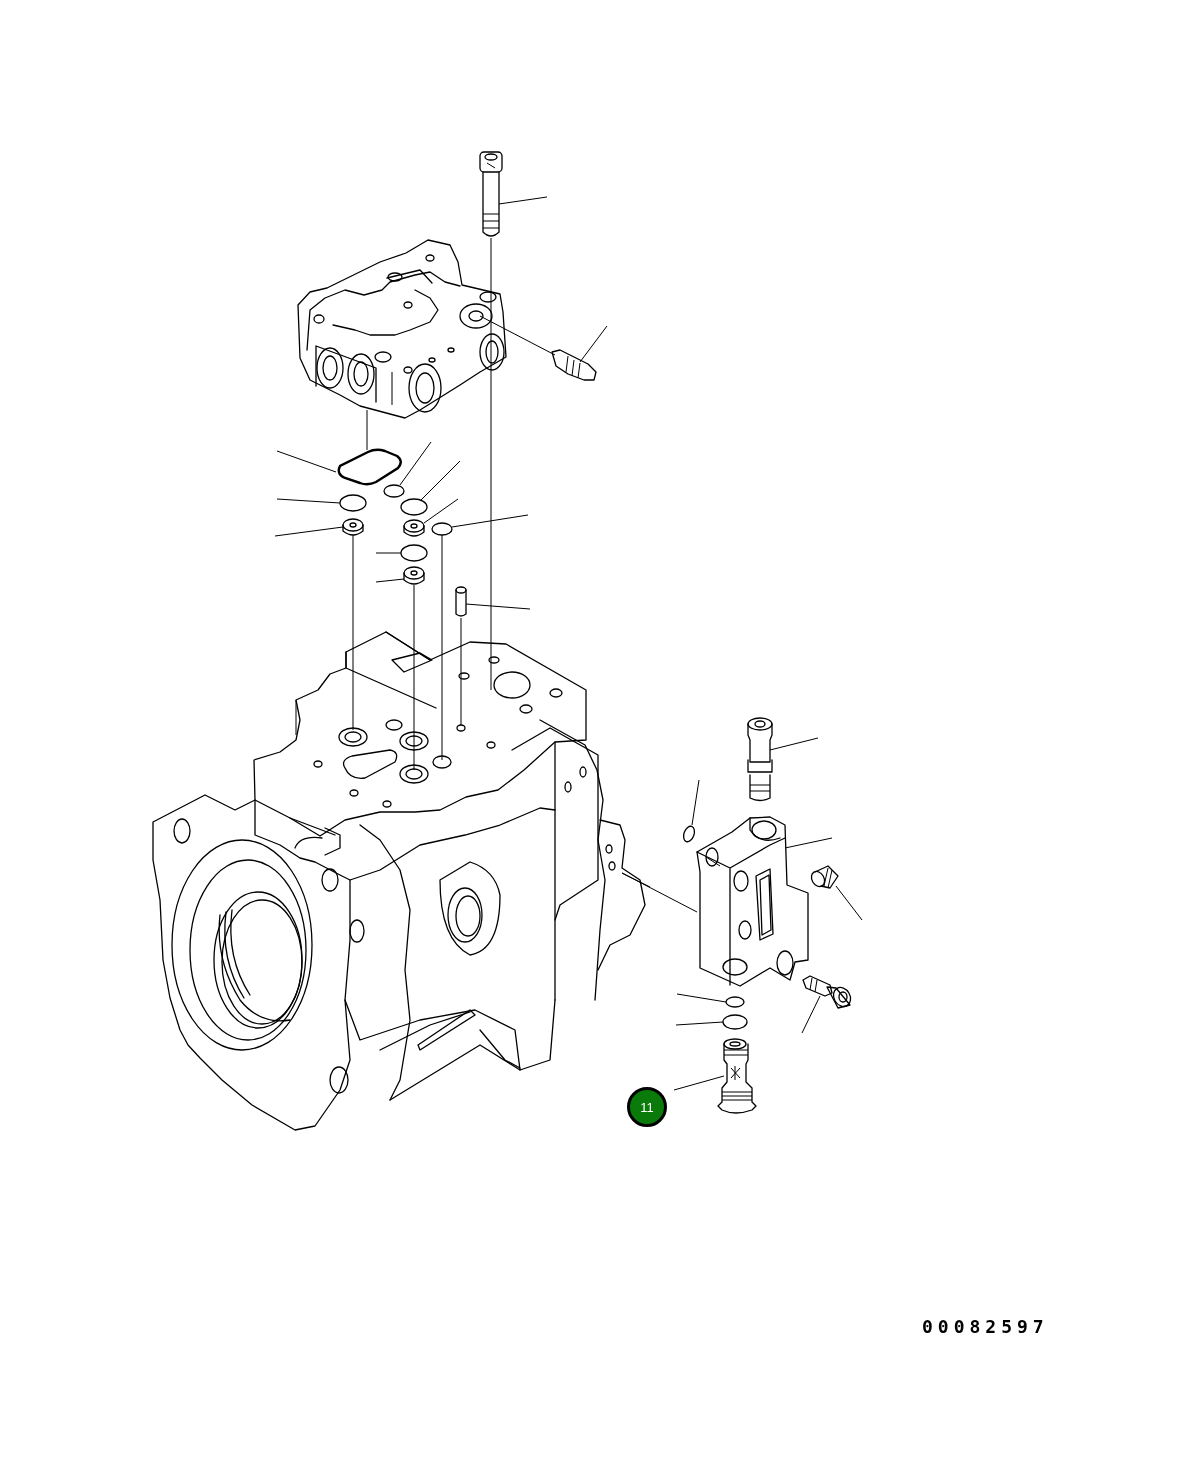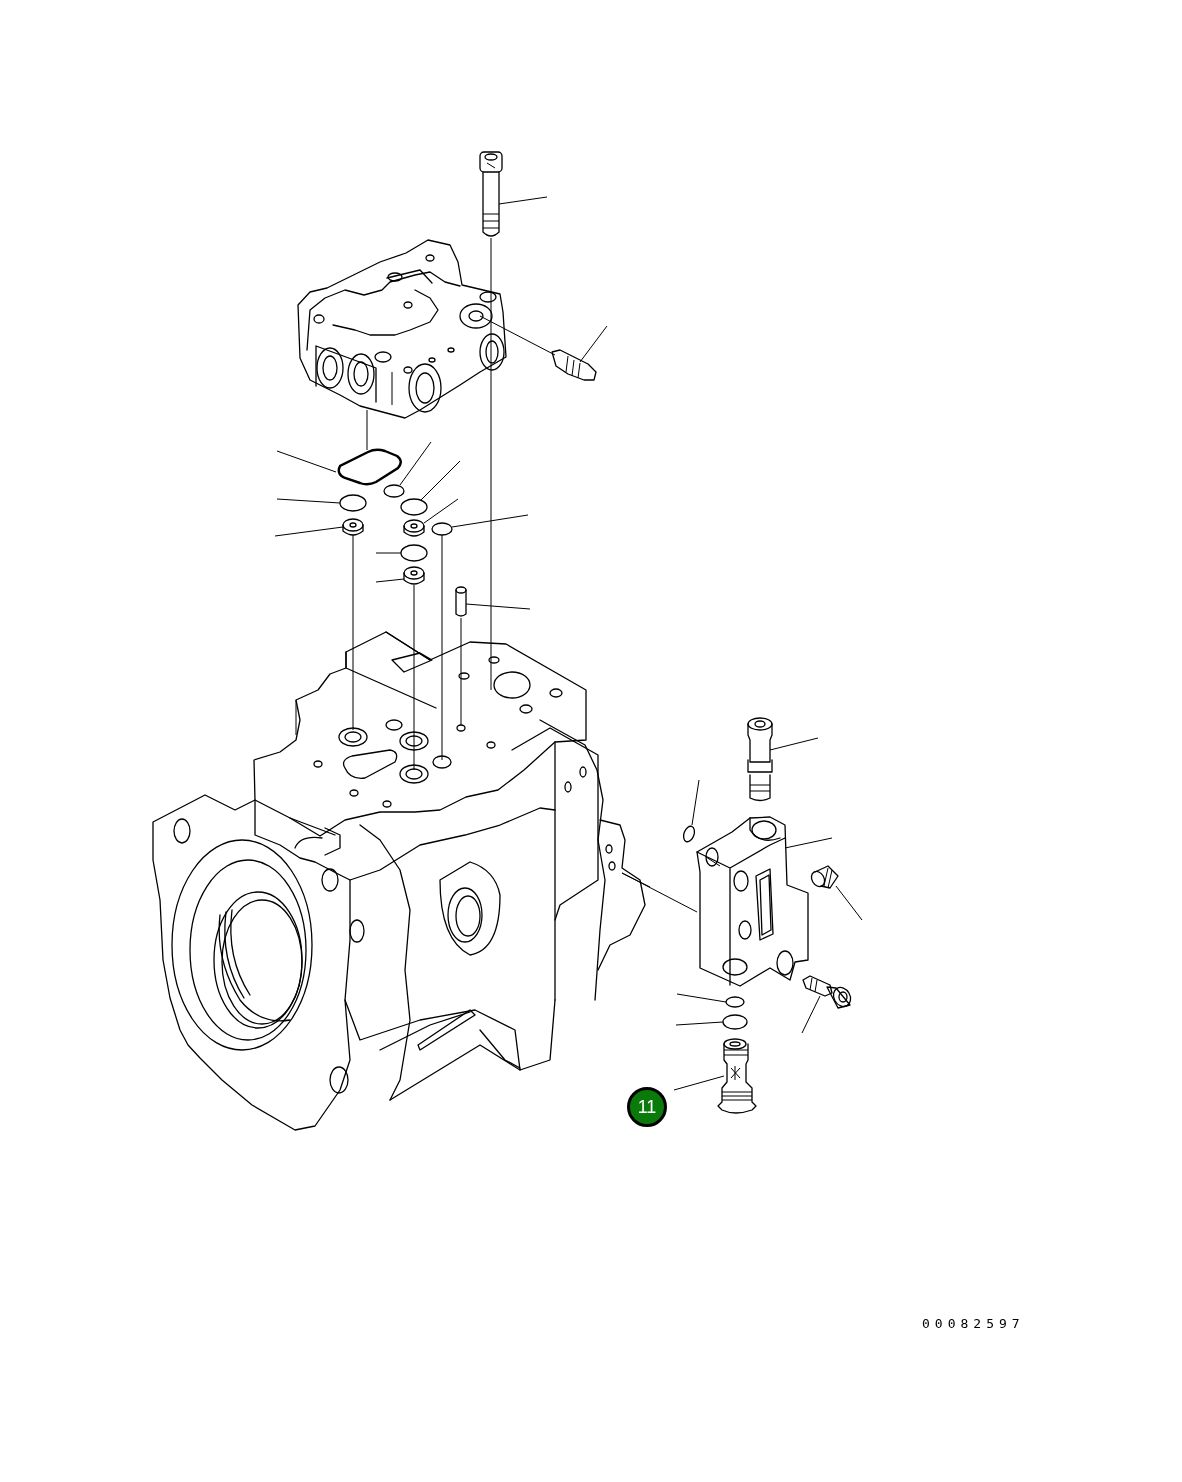--- a/index.html
+++ b/index.html
@@ -3,23 +3,23 @@
 <meta charset="utf-8">
 <style>
   html, body { margin:0; padding:0; background:#ffffff; }
   body { width:1182px; height:1482px; position:relative; overflow:hidden; font-family:"Liberation Sans", sans-serif; }
   #diagram { position:absolute; left:0; top:0; width:1182px; height:1482px; }
   .ln { fill:none; stroke:#000; stroke-width:1.3; stroke-linejoin:round; stroke-linecap:round; }
   .thin { fill:none; stroke:#000; stroke-width:1; }
   .thick { fill:none; stroke:#000; stroke-width:2.4; }
   .badge { position:absolute; left:627px; top:1087px; width:40px; height:40px; border-radius:50%;
            box-sizing:border-box; border:3px solid #000; display:flex; align-items:center; justify-content:center;
-           color:#fff; font-size:18px; cursor:pointer; }
-  .docnum { position:absolute; left:922px; top:1316px; font-family:"DejaVu Sans Mono", monospace; font-size:13px;
-            letter-spacing:5px; color:#000; font-weight:400; }
+           color:#fff; font-size:13px; cursor:pointer; }
+  .docnum { position:absolute; left:922px; top:1316px; font-family:"DejaVu Sans Mono", monospace; font-size:18px;
+            letter-spacing:5px; color:#000; font-weight:700; }
 </style>
 </head>
 <body>
 
 <svg id="diagram" viewBox="0 0 1182 1482" xmlns="http://www.w3.org/2000/svg">
 
   <g>
     <rect class="ln" x="480" y="152" width="22" height="20" rx="4"></rect>
     <ellipse class="ln" cx="491" cy="157" rx="6" ry="3"></ellipse>
     <line class="thin" x1="487" y1="163" x2="495" y2="168"></line>

